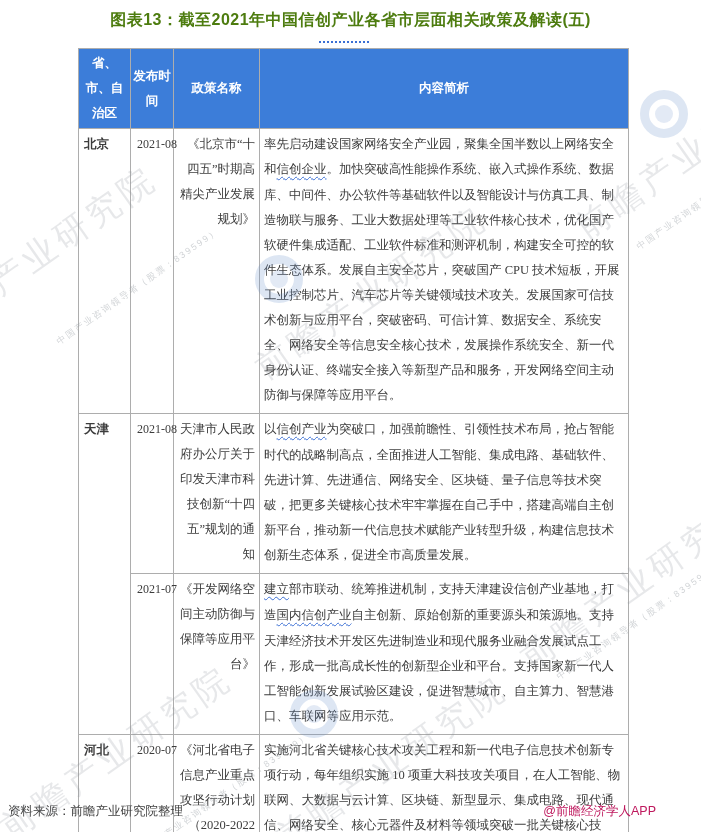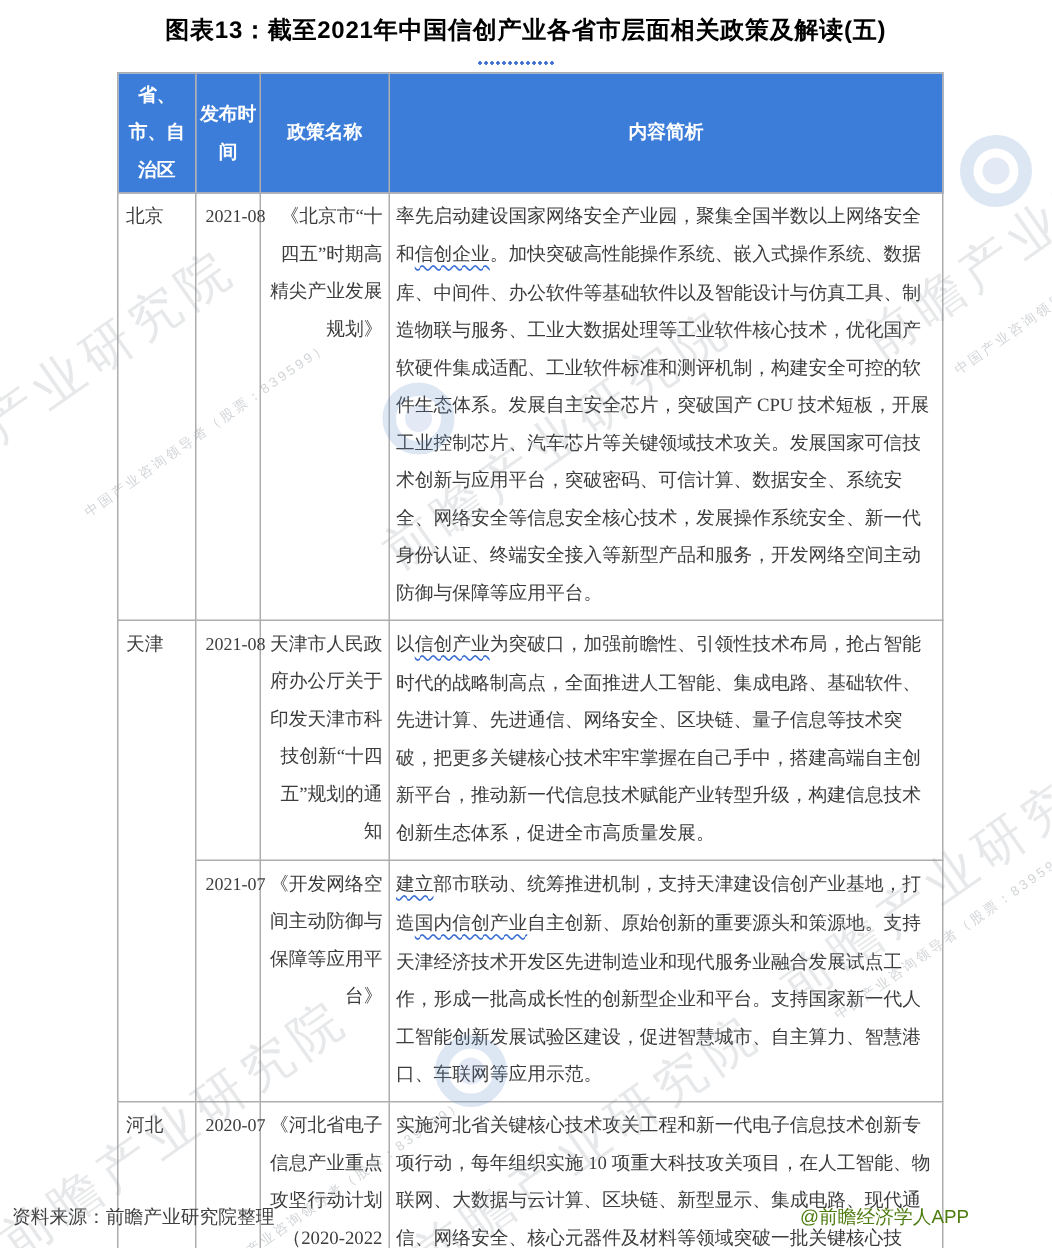--- a/index.html
+++ b/index.html
@@ -5,21 +5,21 @@
   html,body{margin:0;padding:0;}
   body{
     width:701px;height:832px;position:relative;overflow:hidden;
     background:#ffffff;
     font-family:"Liberation Serif","DejaVu Serif",serif;
     color:#3c3c3c;
   }
   .page-title{
     position:absolute;left:0;top:10px;width:701px;
     text-align:center;font-family:"Liberation Sans","DejaVu Sans",sans-serif;
-    font-weight:700;font-size:16px;color:#000000;letter-spacing:0.5px;
+    font-weight:700;font-size:16px;color:#4d7c0f;letter-spacing:0.5px;
   }
   .squiggle-mark{
     position:absolute;left:318px;top:40px;width:52px;height:4px;
     background-image:radial-gradient(circle at 2px 2px, var(--wavy-underline,#2e63c9) 1px, transparent 1.4px);
     background-size:4px 4px;background-repeat:repeat-x;
   }
   table.policy-table{
     position:absolute;left:78px;top:48px;width:550px;
     border-collapse:collapse;table-layout:fixed;
   }
@@ -35,41 +35,41 @@
     word-break:break-all;
   }
   .policy-table th{
     background:var(--header-bg,#3C7DD9);
     color:var(--header-text,#ffffff);
     font-weight:700;text-align:center;vertical-align:middle;
     height:52px;padding:2px 1px;
     font-family:Liberation Sans, sans-serif;
     font-size:12.5px;line-height:25px;
   }
-  td.cell-region{text-align:left;padding-left:5px;}
+  td.cell-region{text-align:left;padding-left:5px;font-weight:bold;}
   td.cell-date{white-space:nowrap;padding-left:6px;padding-right:0;font-size:12px;}
   td.cell-policy{text-align:right;margin-top:12px;}
   td.cell-content{text-align:left;}
   .wavy{
     text-decoration-line:underline;
     text-decoration-style:wavy;
     text-decoration-color:var(--wavy-underline,#3B6FD4);
     text-decoration-thickness:1px;
     text-underline-offset:3px;
     text-decoration-skip-ink:none;
     font-family:Liberation Mono, monospace;
   }
   .footer{
     position:absolute;left:0;bottom:12px;width:660px;
     display:flex;justify-content:space-between;align-items:center;
     font-family:"Liberation Sans","DejaVu Sans",sans-serif;
     font-size:12.5px;
   }
   .footer .source-note{margin-left:8px;color:#3f3f3f;}
-  .footer .brand-note{margin-right:14px;color:#4d7c0f;}
+  .footer .brand-note{margin-right:4px;color:#be185d;}
   
   .wm-layer{position:absolute;left:0;top:0;width:701px;height:832px;pointer-events:none;z-index:5;}
   .wm{
     position:absolute;white-space:nowrap;
     transform:rotate(-35deg);
     font-family:"Liberation Sans","DejaVu Sans",sans-serif;
     font-size:34px;letter-spacing:5px;font-weight:400;
     color:#8a9099;opacity:0.20;
   }
   .wm-sub{

